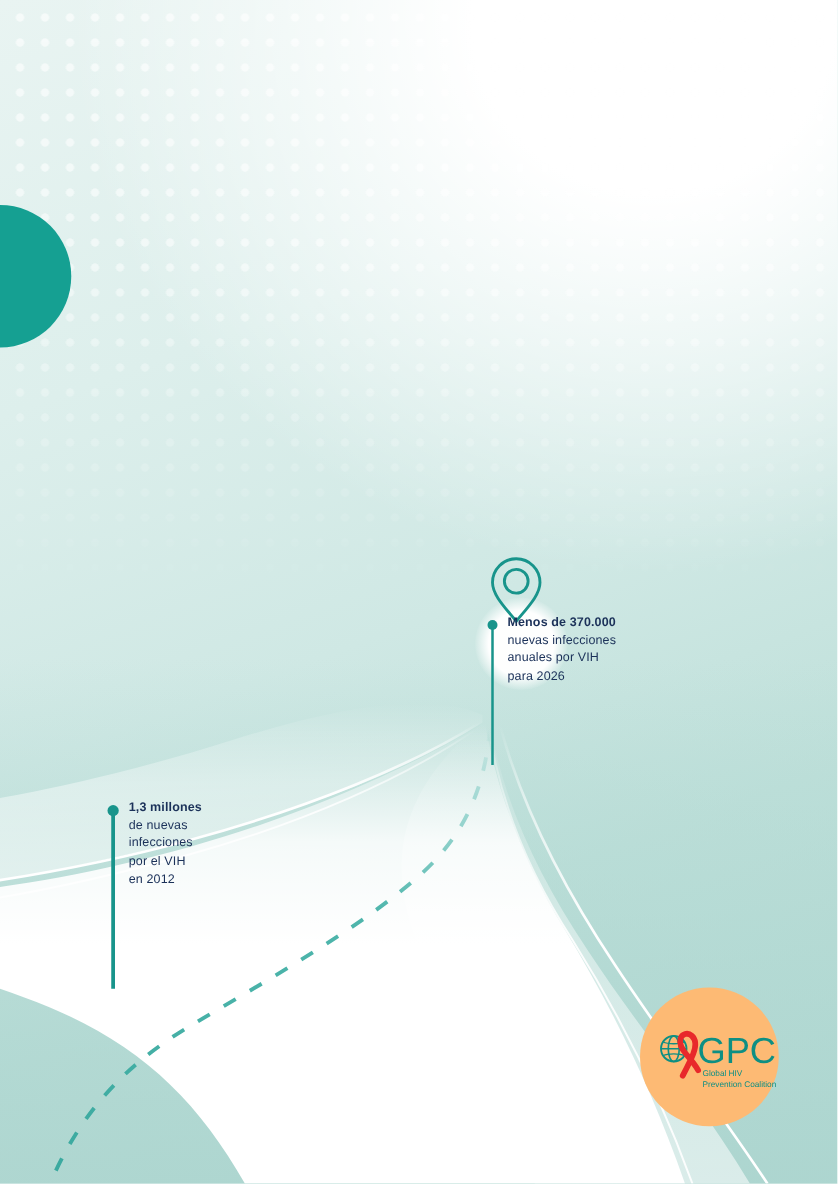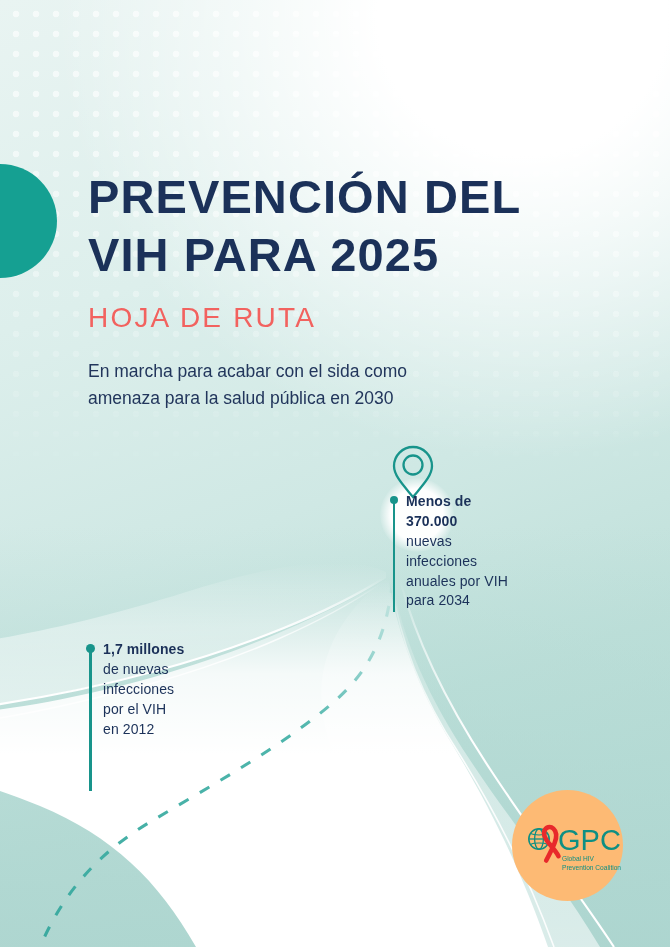--- a/index.html
+++ b/index.html
@@ -118,21 +118,21 @@
   .callout .knob {
     position: absolute;
     width: 8px;
     height: 8px;
     border-radius: 50%;
     background: #18948b;
   }
   .callout .ctext {
     position: absolute;
     color: #1b3159;
-    font-size: 14px;
+    font-size: 10px;
     line-height: 1.42;
     letter-spacing: 0.1px;
   }
   .callout .ctext .lead {
     font-weight: 700;
     display: block;
   }
   .callout .ctext .body {
     font-weight: 400;
     display: block;
@@ -258,50 +258,43 @@
     <path d="M 380 584
              C 324 622, 244 658, 150 684
              C 84 702, 26 714, -12 720" fill="none" stroke="url(#lineFade)" stroke-width="1.5" opacity="0.85"></path>
 
     <path d="M 392 582
              C 388 630, 372 668, 336 700
              C 286 744, 214 784, 150 822
              C 104 850, 66 886, 40 947" fill="none" stroke="url(#dashFade)" stroke-width="3.1" stroke-linecap="butt" stroke-dasharray="11 13"></path>
   </svg>
 
-  <div class="title-block">
-    <h1 class="main-title">PREVENCIÓN DEL
-VIH PARA 2025</h1>
-    <div class="sub-title">HOJA DE RUTA</div>
-    <p class="tagline">En marcha para acabar con el sida como
-amenaza para la salud pública en 2030</p>
-  </div>
 
   <div class="callout" id="callout-2025">
     <div class="glow"></div>
     <svg class="pin" width="46" height="56" viewBox="0 0 46 56">
       <path d="M23 3 C12.5 3 4 11.5 4 22 C4 32 14 42 23 53 C32 42 42 32 42 22 C42 11.5 33.5 3 23 3 Z" fill="none" stroke="#18948b" stroke-width="2.3"></path>
       <circle cx="23" cy="21" r="9.5" fill="none" stroke="#18948b" stroke-width="2.3"></circle>
     </svg>
     <div class="knob"></div>
     <div class="stem"></div>
     <div class="ctext">
       <span class="lead">Menos de
 370.000</span>
       <span class="body">nuevas infecciones
 anuales por VIH
-para 2034</span>
+para 2026</span>
     </div>
   </div>
 
   <div class="callout" id="callout-2020">
     <div class="knob"></div>
     <div class="stem"></div>
     <div class="ctext">
-      <span class="lead">1,7
+      <span class="lead">1,3
 millones</span>
       <span class="body">de nuevas
 infecciones
 por el VIH
 en 2012</span>
     </div>
   </div>
 
   <div class="logo-badge">
     <svg class="logo-inner" viewBox="0 0 111 111">

